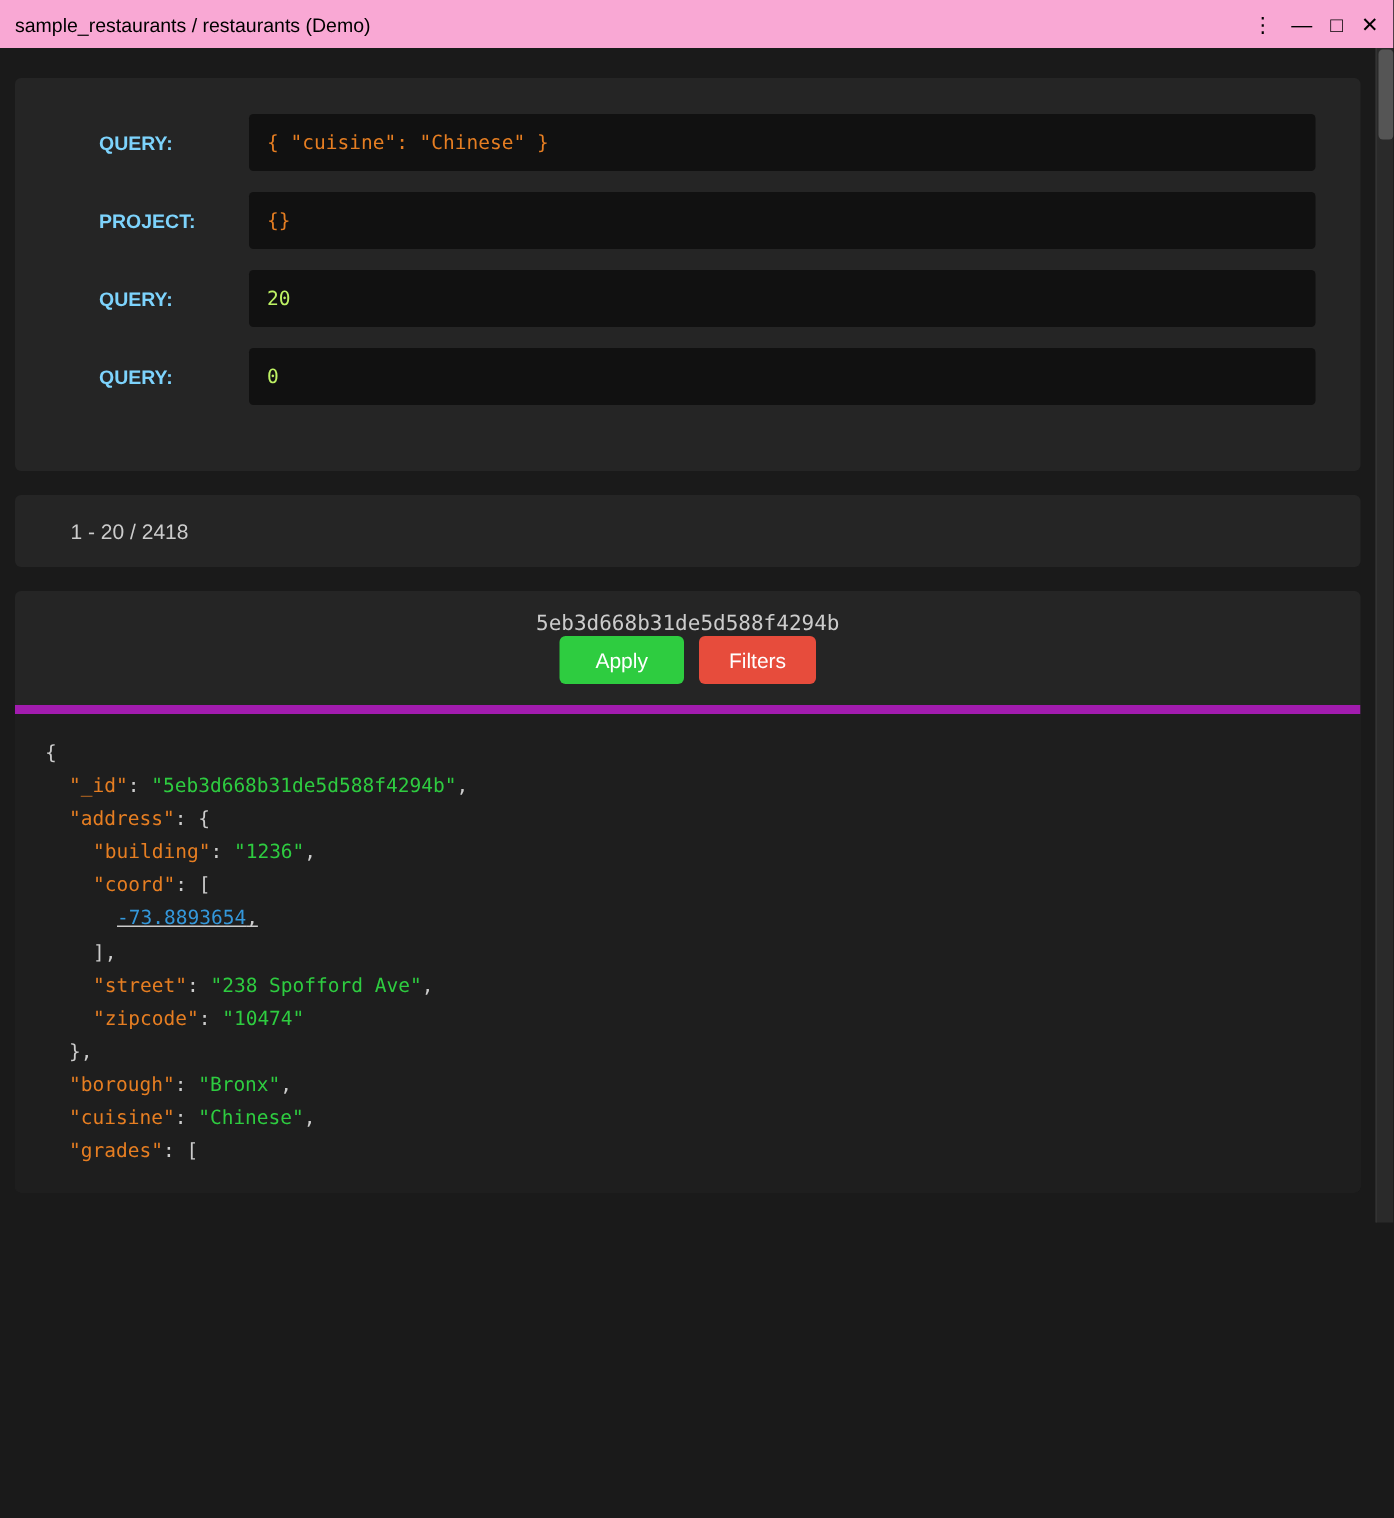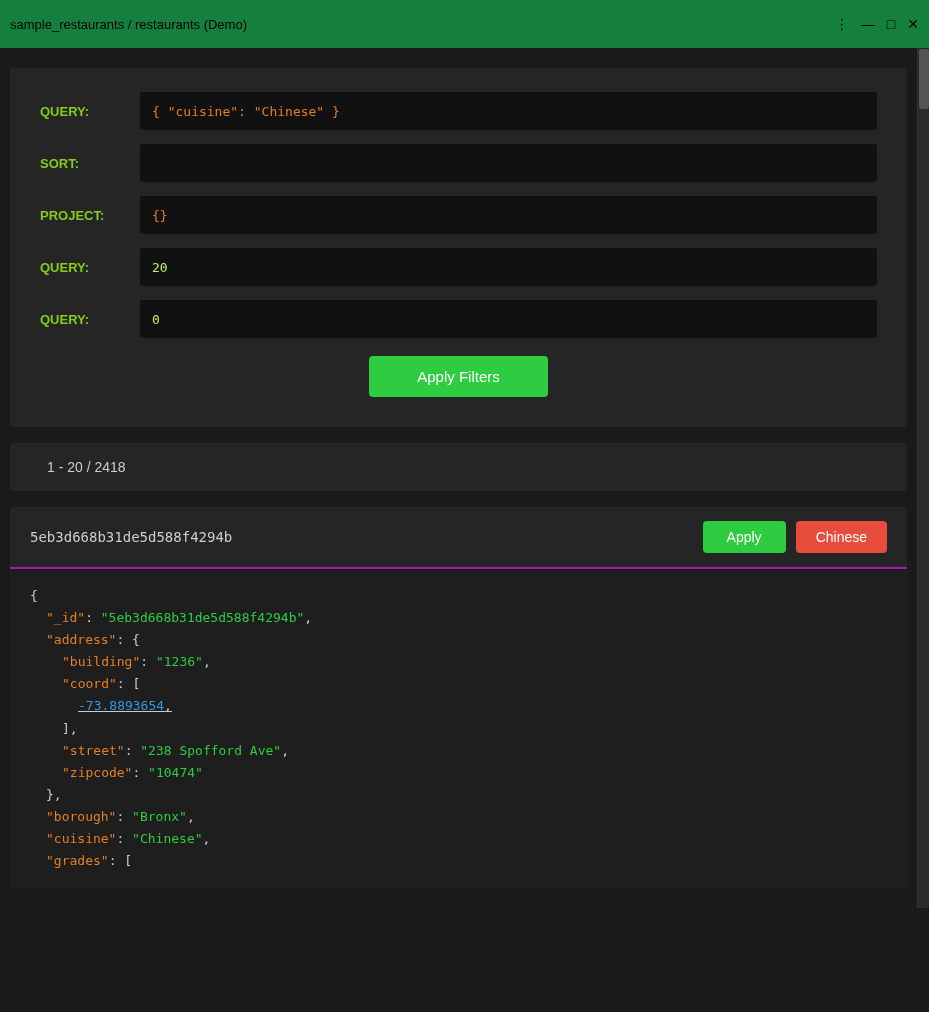--- a/index.html
+++ b/index.html
@@ -8,22 +8,22 @@
       background: #1a1a1a;
       font-family: 'Consolas', 'Monaco', monospace;
       color: #ccc;
       width: 929px;
       min-height: 1012px;
       overflow-x: hidden;
     }
 
     
     .titlebar {
-      background: #15803d;
-      height: 48px;
+      background: #f9a8d4;
+      height: 32px;
       display: flex;
       align-items: center;
       justify-content: space-between;
       padding: 0 10px;
       color: #000;
       font-size: 13px;
       font-family: sans-serif;
     }
     .titlebar-title {
       font-weight: 500;
@@ -72,26 +72,27 @@
       margin-bottom: 16px;
     }
 
     .filter-row {
       display: flex;
       align-items: center;
       margin-bottom: 14px;
     }
 
     .filter-label {
-      color: #84cc16;
+      color: #7dd3fc;
       font-weight: bold;
       font-size: 13px;
       width: 100px;
       min-width: 100px;
       font-family: sans-serif;
+      margin-left: 26px;
     }
 
     .filter-input {
       flex: 1;
       background: #111;
       border: none;
       border-radius: 3px;
       padding: 10px 12px;
       color: #e67e22;
       font-family: 'Consolas', 'Monaco', monospace;
@@ -154,21 +155,22 @@
       border-radius: 4px;
       padding: 0;
       overflow: hidden;
     }
 
     .document-header {
       display: flex;
       align-items: center;
       justify-content: space-between;
       padding: 14px 20px;
-      border-bottom: 2px solid #a21caf;
+      border-bottom: 6px solid #a21caf;
+      flex-direction: column;
     }
 
     .document-id {
       color: #ccc;
       font-size: 14px;
       font-family: 'Consolas', 'Monaco', monospace;
     }
 
     .doc-actions {
       display: flex;
@@ -229,53 +231,48 @@
 <div class="main-area">
   <div class="content-area">
 
     <div class="filter-panel">
 
       <div class="filter-row">
         <span class="filter-label">QUERY:</span>
         <input class="filter-input" type="text" value="{ &quot;cuisine&quot;: &quot;Chinese&quot; }" style="">
       </div>
 
-      <div class="filter-row">
-        <span class="filter-label">SORT:</span>
-        <input class="filter-input empty-input" type="text" value="" style="">
-      </div>
 
       <div class="filter-row">
         <span class="filter-label">PROJECT:</span>
         <input class="filter-input" type="text" value="{}" style="">
       </div>
 
       <div class="filter-row">
         <span class="filter-label">QUERY:</span>
         <input class="filter-input empty-input" type="text" value="20" style="">
       </div>
 
       <div class="filter-row">
         <span class="filter-label">QUERY:</span>
         <input class="filter-input empty-input" type="text" value="0" style="">
       </div>
 
-      <button class="apply-filters-btn">Apply Filters</button>
     </div>
 
     <div class="pagination-panel">
       <span class="pagination-info">1 - 20 / 2418</span>
     </div>
 
     <div class="document-panel">
       <div class="document-header">
         <span class="document-id">5eb3d668b31de5d588f4294b</span>
         <div class="doc-actions">
           <button class="edit-btn">Apply</button>
-          <button class="delete-btn">Chinese</button>
+          <button class="delete-btn">Filters</button>
         </div>
       </div>
 
       <div class="document-body">
         <span class="json-line json-brace">{</span>
         <span class="json-indent-1"><span class="json-key">"_id"</span>: <span class="json-string">"5eb3d668b31de5d588f4294b"</span>,</span>
         <span class="json-indent-1"><span class="json-key">"address"</span>: {</span>
         <span class="json-indent-2"><span class="json-key">"building"</span>: <span class="json-string">"1236"</span>,</span>
         <span class="json-indent-2"><span class="json-key">"coord"</span>: [</span>
         <span class="json-indent-3"><span class="json-number">-73.8893654</span>,</span>

